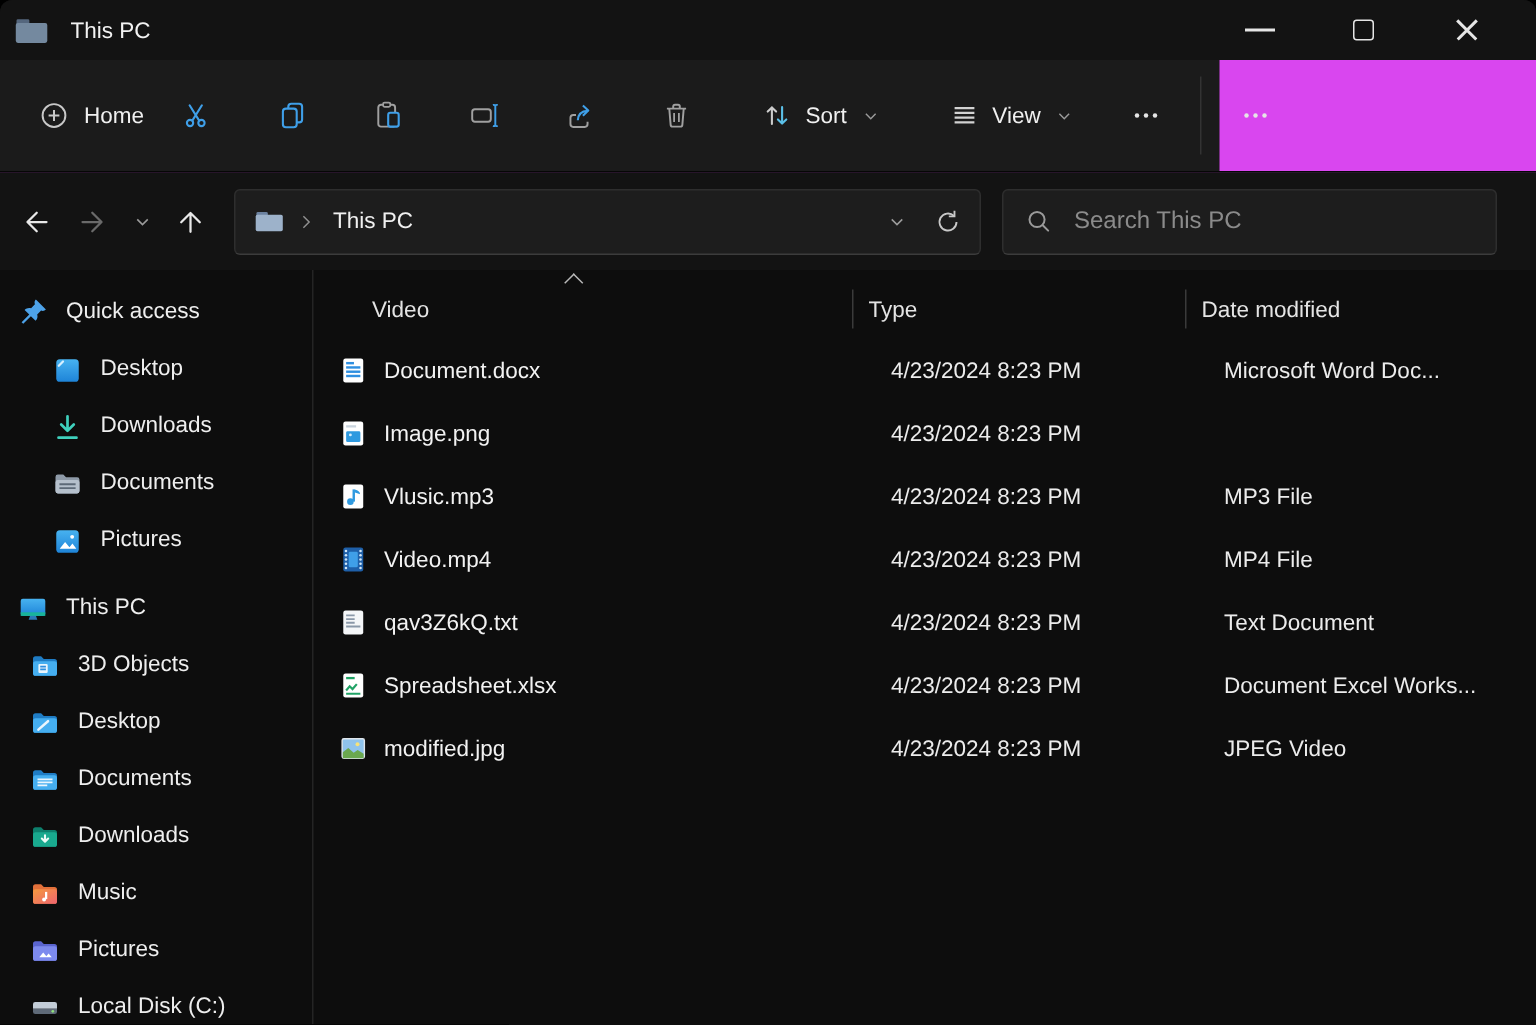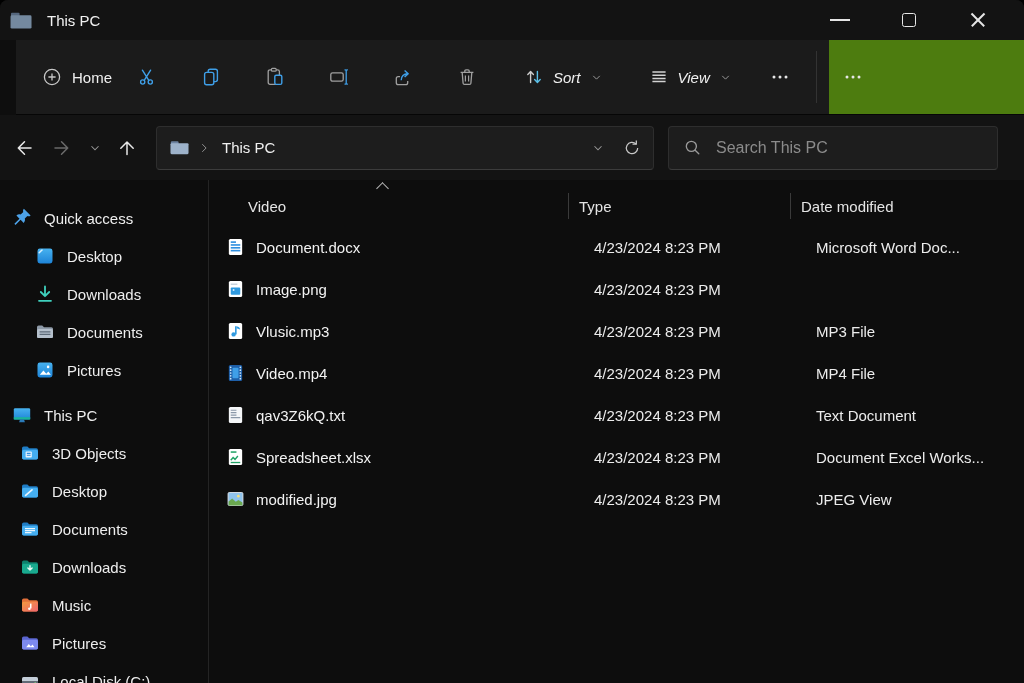--- a/index.html
+++ b/index.html
@@ -19,29 +19,29 @@
   .wincontrols{position:absolute;right:12px;top:0;height:40px;display:flex;}
   .wc{width:69px;height:40px;display:flex;align-items:center;justify-content:center;background:none;border:none;cursor:pointer;}
   .wc-min{width:20px;height:1.6px;background:#e6e6e6;}
   .wc-max{width:12px;height:12px;border:1.4px solid #e6e6e6;border-radius:2.5px;}
   .wc-x{position:relative;width:16px;height:16px;}
   .wc-x::before,.wc-x::after{content:"";position:absolute;left:-1px;top:7px;width:18px;height:1.5px;background:#e6e6e6;}
   .wc-x::before{transform:rotate(45deg);}
   .wc-x::after{transform:rotate(-45deg);}
 
   
-  .commandbar{position:absolute;top:40px;left:0;right:0;height:74px;background:#4d7c0f;border-bottom:1px solid #060606;margin-left:16px;}
+  .commandbar{position:absolute;top:40px;left:0;right:0;height:74px;background:#d946ef;border-bottom:1px solid #060606;}
   .cb-surface{position:absolute;top:0;left:0;width:813px;height:74px;background:#1b1b1b;}
   .cb-items{position:absolute;top:0;left:0;right:0;height:74px;display:flex;align-items:center;padding-left:14px;}
   .cb-btn{display:flex;align-items:center;justify-content:center;gap:10px;height:44px;border:none;background:none;color:#f0f0f0;font-size:15px;font-family:inherit;cursor:pointer;border-radius:4px;}
   .cb-home{padding:0 12px;}
   .cb-ico{width:46px;}
   .cb-ico:first-of-type{margin-left:22px;}
   .cb-ico + .cb-ico{margin-left:18px;}
-  .cb-drop{margin-left:24px;padding:0 10px;gap:9px;font-style:italic;}
+  .cb-drop{margin-left:24px;padding:0 10px;gap:9px;}
   .cb-drop.view{margin-left:26px;}
   .cb-more{width:44px;margin-left:16px;}
   .cb-divider{width:1px;height:52px;background:#333;margin-left:14px;}
   .cb-more.right{margin-left:14px;}
 
   
   .navbar{position:absolute;top:115px;left:0;right:0;height:65px;background:#131313;display:flex;align-items:center;}
   .nav-btn{width:38px;height:38px;display:flex;align-items:center;justify-content:center;background:none;border:none;cursor:pointer;border-radius:4px;}
   .nav-btn.small{width:27px;}
   .navbar .nav-btn:first-child{margin-left:5px;}
@@ -50,21 +50,21 @@
   .addr-text{font-size:15px;color:#f0f0f0;margin-left:4px;}
   .addr-spacer{flex:1;}
   .addr-btn{width:34px;height:36px;display:flex;align-items:center;justify-content:center;background:none;border:none;cursor:pointer;border-radius:4px;}
   .searchbar{margin-left:14px;width:330px;height:44px;background:#1d1d1d;border:1px solid #2e2e2e;border-bottom-color:#3c3c3c;border-radius:4px;display:flex;align-items:center;box-sizing:border-box;padding:0 11px 0 14px;gap:12px;}
   .searchbar input{flex:1;background:none;border:none;outline:none;color:#e8e8e8;font-size:16px;font-family:inherit;}
   .searchbar input::placeholder{color:#8b8b8b;opacity:1;}
 
   
   .content{position:absolute;top:180px;left:0;right:0;bottom:0;background:#0d0d0d;}
   .sidebar{position:absolute;top:0;left:0;width:209px;bottom:0;border-right:1px solid #242424;padding-top:19px;box-sizing:border-box;overflow:hidden;}
-  .sb-row{display:flex;align-items:center;height:38px;padding-right:12px;cursor:pointer;}
+  .sb-row{display:flex;height:38px;padding-right:12px;cursor:pointer;}
   .sb-gap{margin-top:7px;}
   .sb-ico{width:20px;height:20px;flex:0 0 auto;margin-right:12px;}
   .sb-label{font-size:15px;color:#eeeeee;white-space:nowrap;overflow:hidden;}
   .sb-root{padding-left:12px;}
   .sb-qa{padding-left:35px;}
   .sb-pc{padding-left:20px;}
 
   
   .filearea{position:absolute;top:0;left:210px;right:0;bottom:0;}
   .flist-header{position:relative;margin-top:10px;height:32px;display:grid;grid-template-columns:358px 222px 1fr;align-items:center;}
@@ -623,19 +623,19 @@
             <div class="ftype">Document Excel Works...</div>
           </div>
           <div class="frow">
             <div class="fname">
               <svg class="fico">
                 <use href="#i-jpg"></use>
               </svg>
               <span>modified.jpg</span>
             </div>
             <div class="fdate">4/23/2024 8:23 PM</div>
-            <div class="ftype">JPEG View</div>
+            <div class="ftype">JPEG Video</div>
           </div>
         </div>
     </section>
 
   </div>
 </div>
 
 </body></html>

